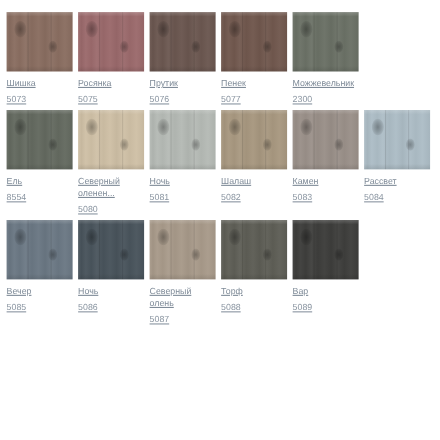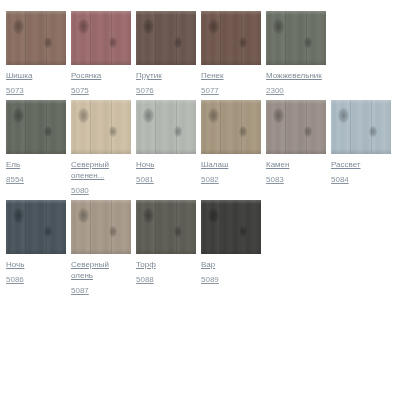--- a/index.html
+++ b/index.html
@@ -245,20 +245,33 @@
           <div class="knot knot-b"></div>
           <div class="topsheen"></div>
           <div class="botshade"></div>
         </div>
         <a class="cap">Рассвет</a>
         <a class="code">5084</a>
       </div>
     </div>
     <div class="row rowwrap">
       <div class="swatch-cell">
+        <div class="swatch" style="background: rgb(107, 120, 132);">
+          <div class="grain"></div>
+          <div class="plank-line pl1"></div>
+          <div class="plank-line pl2"></div>
+          <div class="knot knot-a"></div>
+          <div class="knot knot-b"></div>
+          <div class="topsheen"></div>
+          <div class="botshade"></div>
+        </div>
+        <a class="cap">Вечер</a>
+        <a class="code">5085</a>
+      </div>
+      <div class="swatch-cell">
         <div class="swatch" style="background: rgb(73, 84, 92);">
           <div class="grain"></div>
           <div class="plank-line pl1"></div>
           <div class="plank-line pl2"></div>
           <div class="knot knot-a"></div>
           <div class="knot knot-b"></div>
           <div class="topsheen"></div>
           <div class="botshade"></div>
         </div>
         <a class="cap">Ночь</a>

